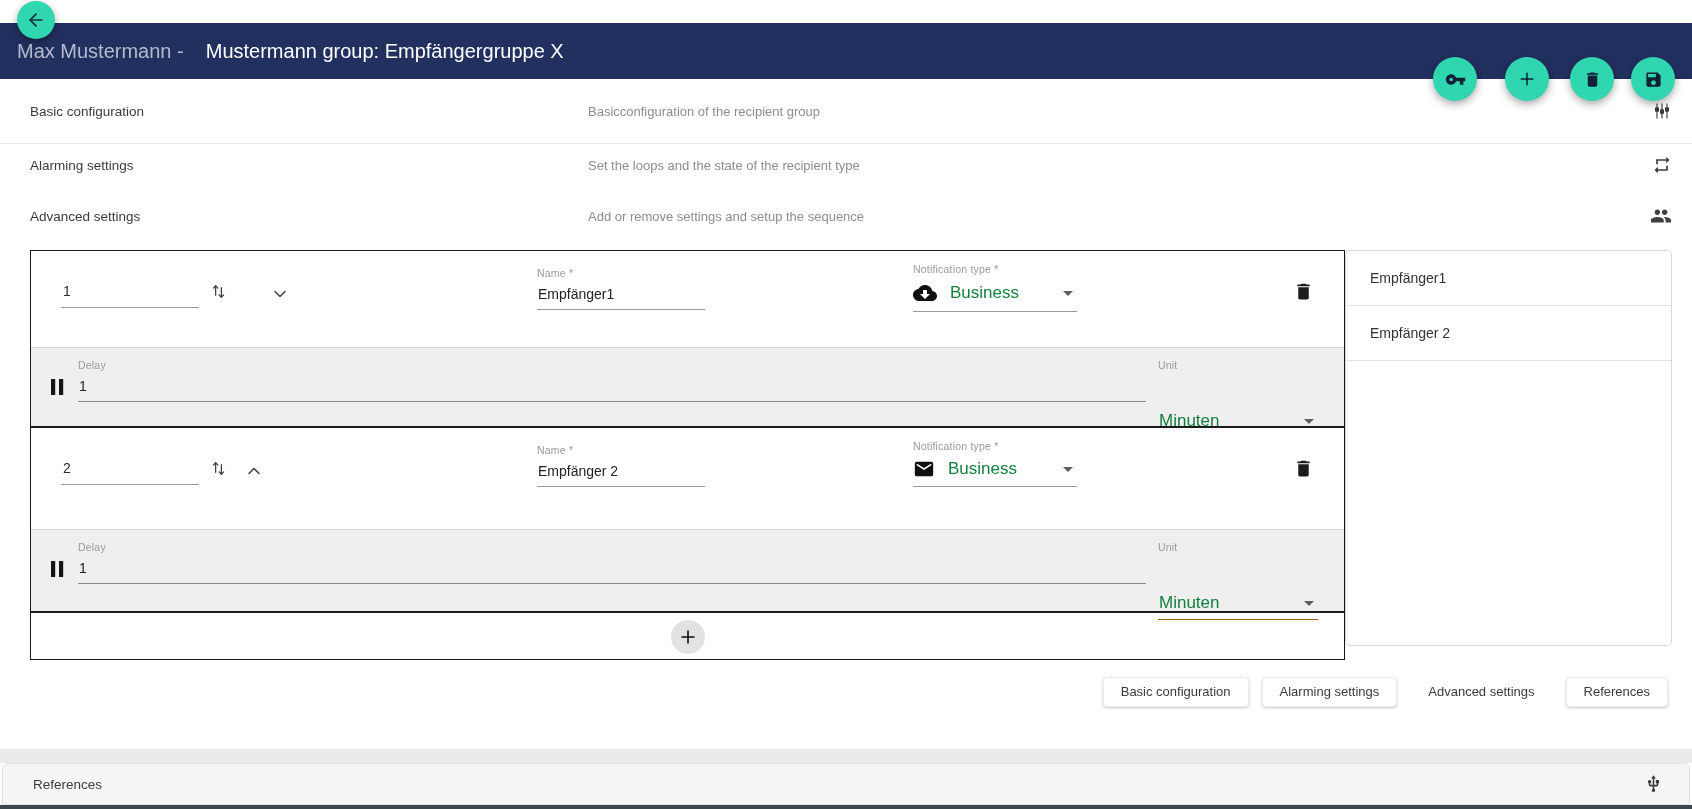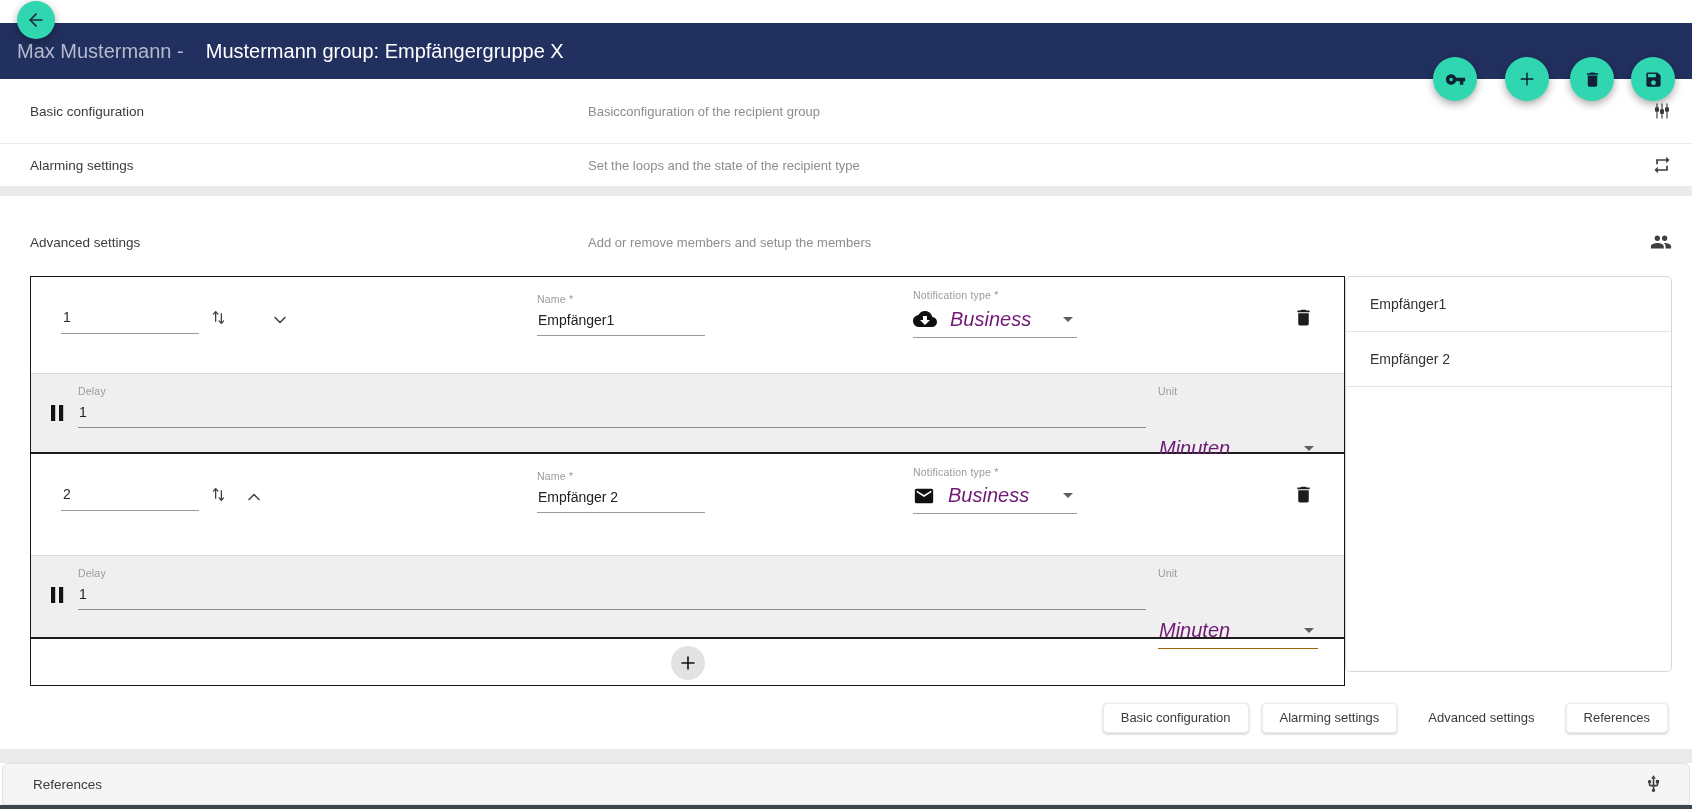--- a/index.html
+++ b/index.html
@@ -24,39 +24,39 @@
   .cfg-row { position:relative; width:100%; }
   .cfg-row.r1 { height:64px; }
   .cfg-row.r2 { height:43px; border-top:1px solid #ececec; }
   .row-label { position:absolute; left:30px; top:50%; transform:translateY(-50%); font-size:13.5px; color:#3b3b3b; }
   .row-desc  { position:absolute; left:588px; top:50%; transform:translateY(-50%); font-size:13px; color:#8d8d8d; }
   .row-icon  { position:absolute; right:20px; top:50%; transform:translateY(-50%); display:flex; }
   .gap { position:absolute; left:0; width:100%; background:#eaeaea; }
   .gap1 { top:186px; height:10px; }
   .gap2 { top:749px; height:14px; }
   
-  .main { position:absolute; left:0; top:210px; width:100%; height:553px; background:#fff; }
+  .main { position:absolute; left:0; top:184px; width:100%; height:553px; background:#fff; }
   .adv-row { position:absolute; left:0; top:10px; width:100%; height:44px; }
   
   .form-box { position:absolute; left:30px; top:66px; width:1315px; height:410px; border:1px solid #161616; background:#fff; overflow:hidden; }
   .member { border-bottom:2px solid #1c1c1c; }
   .m-row { position:relative; height:96px; background:#fff; }
   .m-row.tall { height:101px; }
   .pos-field { position:absolute; left:30px; top:28px; width:138px; font-size:14px; color:#2b2b2b; border-bottom:1px solid #9a9a9a; padding:4px 0 8px 2px; }
   .sort-btn { position:absolute; left:178px; top:31px; display:flex; cursor:pointer; }
   .chev-btn { position:absolute; top:34px; display:flex; cursor:pointer; }
   .chev-down { left:240px; }
   .chev-up { left:214px; }
   .f-group { position:absolute; }
   .f-label { font-size:10.5px; color:#9a9a9a; letter-spacing:.2px; }
   .f-value { font-size:14px; color:#222; margin-top:7px; padding:0 0 7px 1px; border-bottom:1px solid #9a9a9a; }
   .name-group { left:506px; top:16px; width:168px; }
   .notif-group { left:882px; top:12px; width:164px; }
   .select-row { display:flex; align-items:center; margin-top:6px; padding-bottom:6px; border-bottom:1px solid #9a9a9a; cursor:pointer; }
-  .select-row .sel-text { font-size:20px; color:#701a75; margin-left:13px;font-style:italic; }
+  .select-row .sel-text { font-size:17px; color:#15803d; margin-left:13px; }
   .caret { width:0; height:0; border-left:5px solid transparent; border-right:5px solid transparent; border-top:5px solid #5f5f5f; margin-left:auto; margin-right:4px; }
   .trash-btn { position:absolute; left:1262px; top:30px; cursor:pointer; display:flex; }
   .d-row { position:relative; height:79px; background:#efeff0; border-top:1px solid #d8d8d8; }
   .d-row.tall { height:82px; }
   .pause-wrap { position:absolute; left:17px; top:29px; display:flex; }
   .delay-group { left:47px; top:11px; width:1068px; }
   .delay-group .f-value { border-bottom:1px solid #8b8b8b; }
   .unit-group { left:1127px; top:11px; width:160px; }
   .unit-group .select-row { border-bottom:1px solid #a16207;margin-top:40px; }
   .unit-group .sel-text { margin-left:1px; }
@@ -152,21 +152,21 @@
       </span>
     </div>
   </div>
 
   <div class="gap gap1"></div>
 
   <div class="main">
 
     <div class="adv-row">
       <span class="row-label">Advanced settings</span>
-      <span class="row-desc">Add or remove members and setup the members</span>
+      <span class="row-desc">Add or remove settings and setup the sequence</span>
       <span class="row-icon">
         <svg width="22" height="22" viewBox="0 0 24 24" fill="#3f3f3f">
             <path d="M16 11c1.66 0 2.99-1.34 2.99-3S17.66 5 16 5c-1.66 0-3 1.34-3 3s1.34 3 3 3zm-8 0c1.66 0 2.99-1.34 2.99-3S9.66 5 8 5C6.34 5 5 6.34 5 8s1.34 3 3 3zm0 2c-2.33 0-7 1.17-7 3.5V19h14v-2.5c0-2.33-4.67-3.5-7-3.5zm8 0c-.29 0-.62.02-.97.05 1.16.84 1.97 1.97 1.97 3.45V19h6v-2.5c0-2.33-4.67-3.5-7-3.5z"></path>
           </svg>
       </span>
     </div>
 
     <div class="form-box">
 
       <div class="member">

